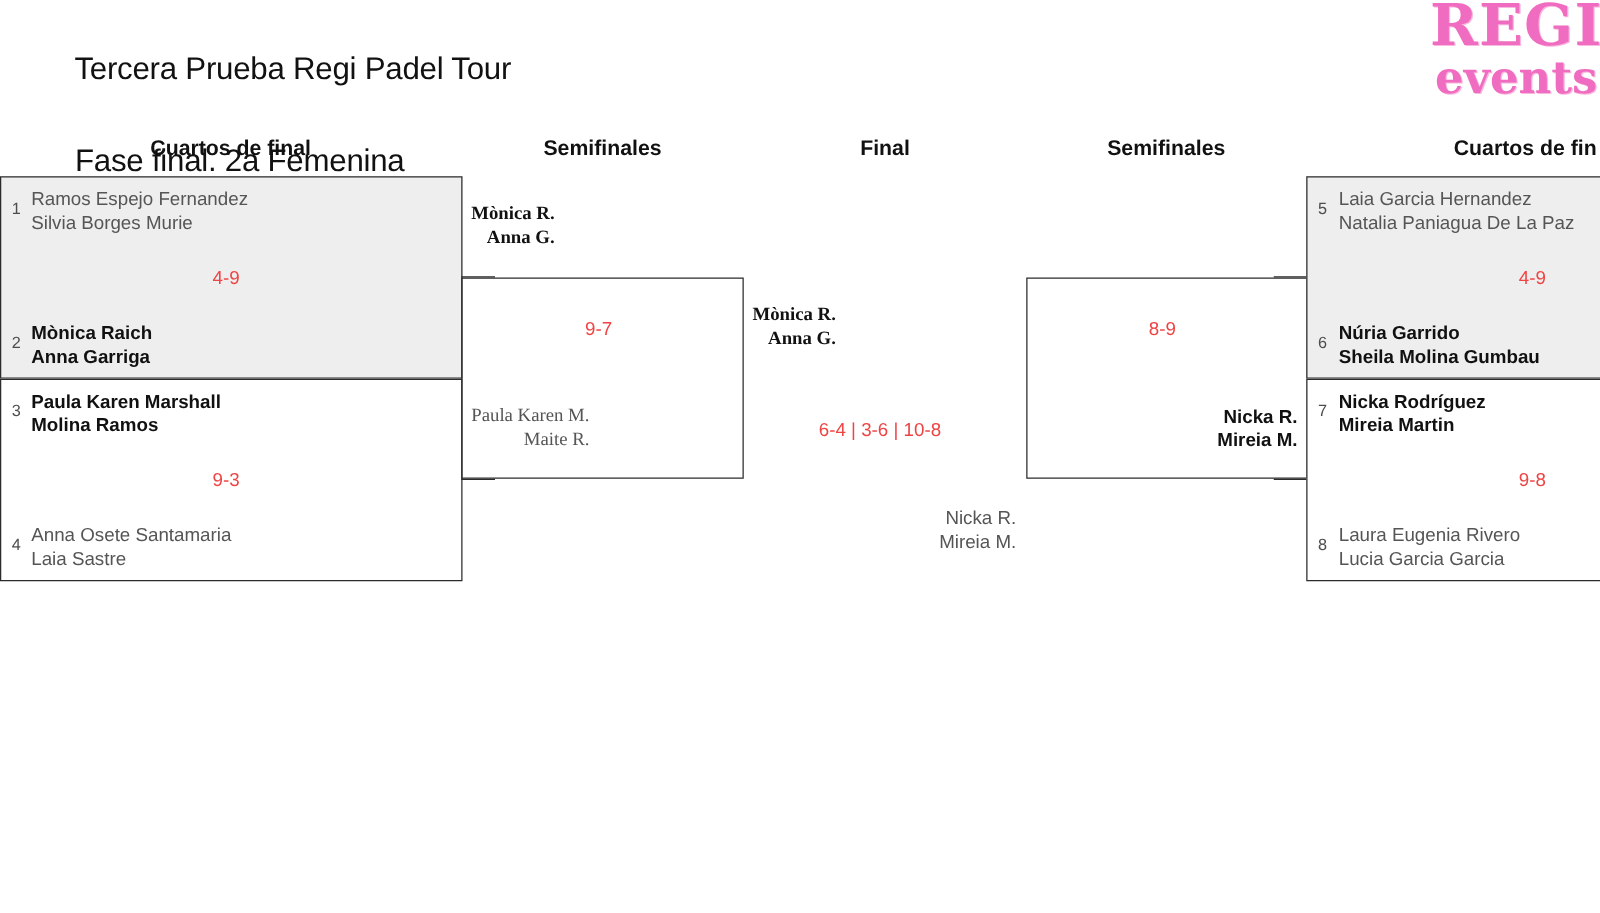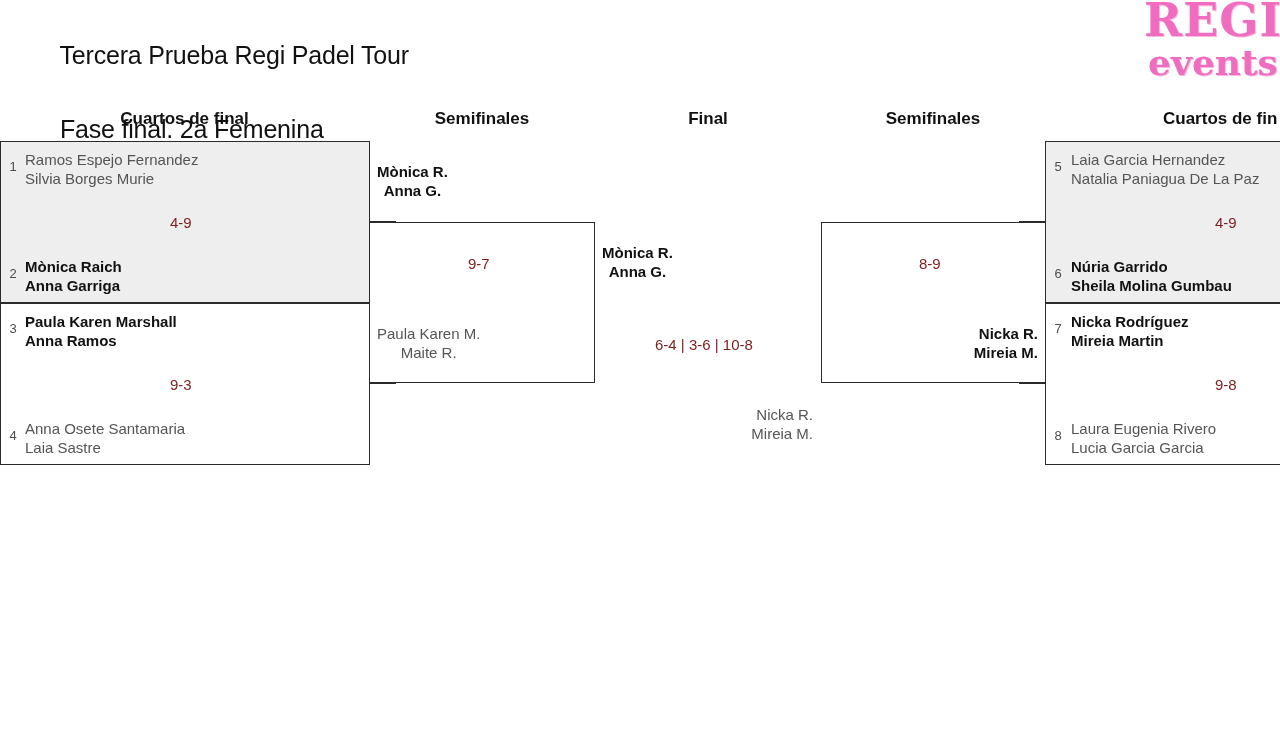--- a/index.html
+++ b/index.html
@@ -91,21 +91,21 @@
     line-height: 19px;
     white-space: nowrap;
   }
   .team .ln { display: block; }
   .winner { color: #111111; font-weight: 700; }
   .loser  { color: #555555; font-weight: 400; }
 
   .score {
     position: absolute;
     font-size: 15px;
-    color: #7f1d1d;
+    color: #ef4444;
     white-space: nowrap;
   }
 
   
   .link-box {
     position: absolute;
     border: 1px solid #2b2b2b;
     background: transparent;
   }
   .link-box.no-fill { background: transparent; }
@@ -117,21 +117,21 @@
     height: 1px;
   }
 
   .side-team {
     position: absolute;
     font-size: 15px;
     line-height: 19px;
     white-space: nowrap;
   }
   .side-team .ln { display: block; }
-  .ta-left  { text-align: center; }
+  .ta-left  { text-align: right; font-family: Liberation Serif, serif; }
   .ta-right { text-align: right; }
 </style>
 </head>
 <body>
 
 <div id="root">
 
   <div class="title">
     <span>Tercera Prueba Regi Padel Tour</span><br>
     <span>Fase final. 2a Femenina</span>
@@ -160,21 +160,21 @@
   <div class="team winner" style="left:25px; top:257px;">
     <span class="ln">Mònica Raich</span>
     <span class="ln">Anna Garriga</span>
   </div>
 
   <div class="qf-box plain" style="left:0px; top:303px; width:370px; height:162px;">
   </div>
   <div class="seed" style="left:2px; top:321px;">3</div>
   <div class="team winner" style="left:25px; top:312px;">
     <span class="ln">Paula Karen Marshall</span>
-    <span class="ln">Anna Ramos</span>
+    <span class="ln">Molina Ramos</span>
   </div>
   <div class="score" style="left:170px; top:376px;">9-3</div>
   <div class="seed" style="left:2px; top:428px;">4</div>
   <div class="team loser" style="left:25px; top:419px;">
     <span class="ln">Anna Osete Santamaria</span>
     <span class="ln">Laia Sastre</span>
   </div>
 
   <div class="stub" style="left:369px; top:221px; width:27px;"></div>
   <div class="stub" style="left:369px; top:383px; width:27px;"></div>

